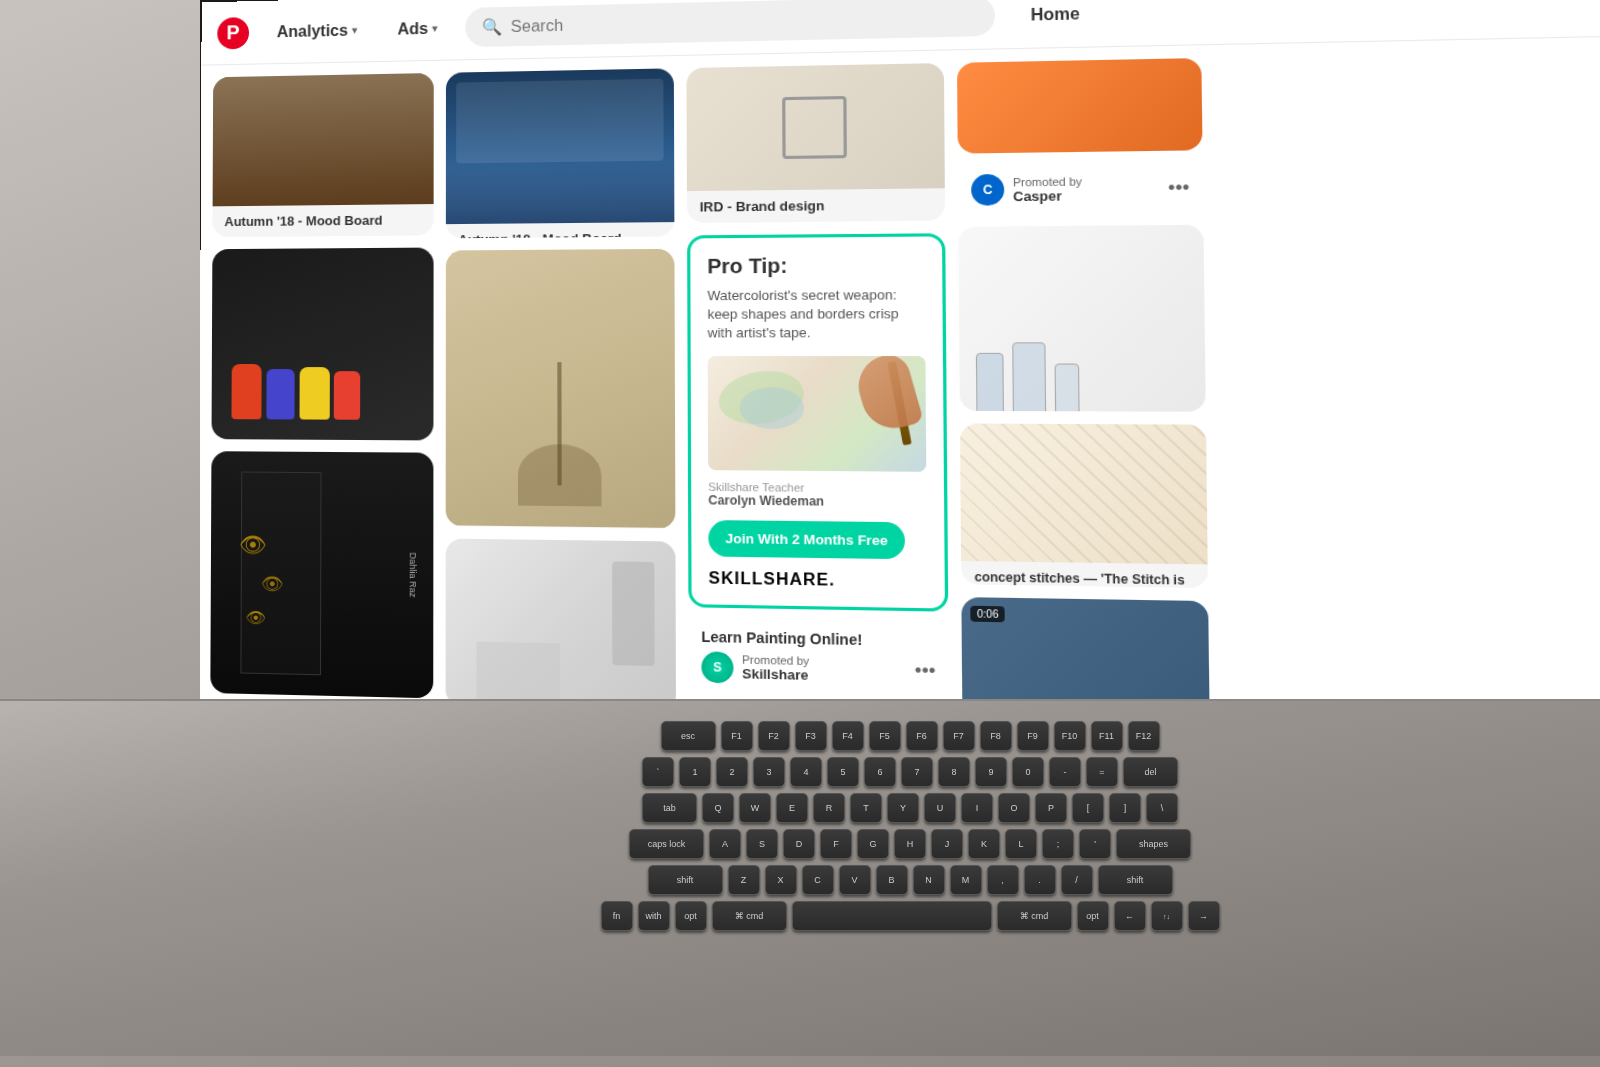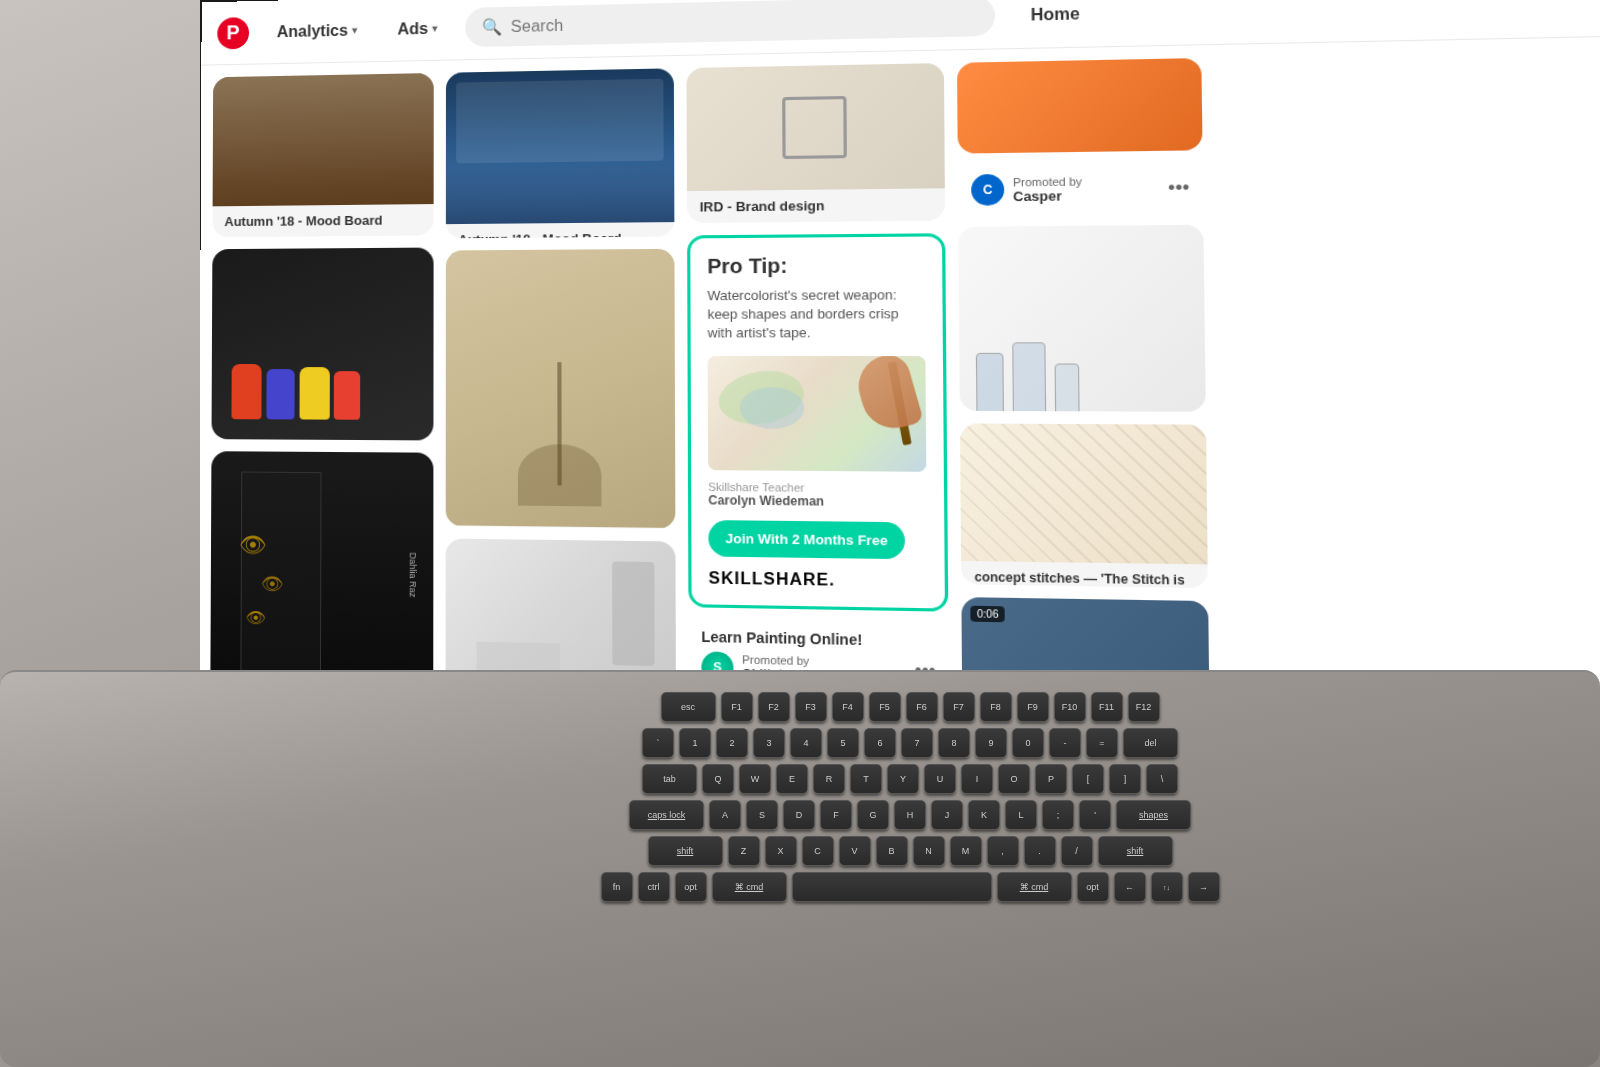--- a/index.html
+++ b/index.html
@@ -231,27 +231,26 @@
     .three-dots {
       margin-left: auto;
       color: #666;
       font-size: 18px;
       cursor: pointer;
     }
 
     
     .keyboard-area {
       position: absolute;
-      bottom: 0;
+      bottom: 11px;
       left: 0;
       right: 0;
-      height: 397px;
+      height: 357px;
       background: linear-gradient(170deg, #b8b3ae 0%, #9a9590 30%, #7a7570 100%);
       border-top: 2px solid #888;
-      border-radius: 16px;
     }
 
     .keyboard-grid {
       display: flex;
       flex-direction: column;
       gap: 6px;
       padding: 20px 80px 20px 300px;
     }
 
     .key-row {
@@ -269,21 +268,21 @@
       display: flex;
       align-items: center;
       justify-content: center;
       box-shadow: 0 2px 3px rgba(0,0,0,0.5);
       min-width: 32px;
       height: 30px;
       flex-shrink: 0;
     }
 
     .key-wide { min-width: 55px; }
-    .key-wider { min-width: 75px; text-decoration: underline; }
+    .key-wider { min-width: 75px; }
     .key-widest { min-width: 200px; }
 
     
     .video-badge {
       position: absolute;
       top: 8px;
       left: 8px;
       background: rgba(0,0,0,0.7);
       color: #fff;
       font-size: 10px;
@@ -695,21 +694,21 @@
         <div class="key key-wider">
             <span>shift</span>
           </div>
       </div>
 
       <div class="key-row">
         <div class="key">
             <span>fn</span>
           </div>
         <div class="key">
-            <span>ctrl</span>
+            <span>with</span>
           </div>
         <div class="key">
             <span>opt</span>
           </div>
         <div class="key key-wider">
             <span>⌘ cmd</span>
           </div>
         <div class="key key-widest">
             <span></span>
           </div>

